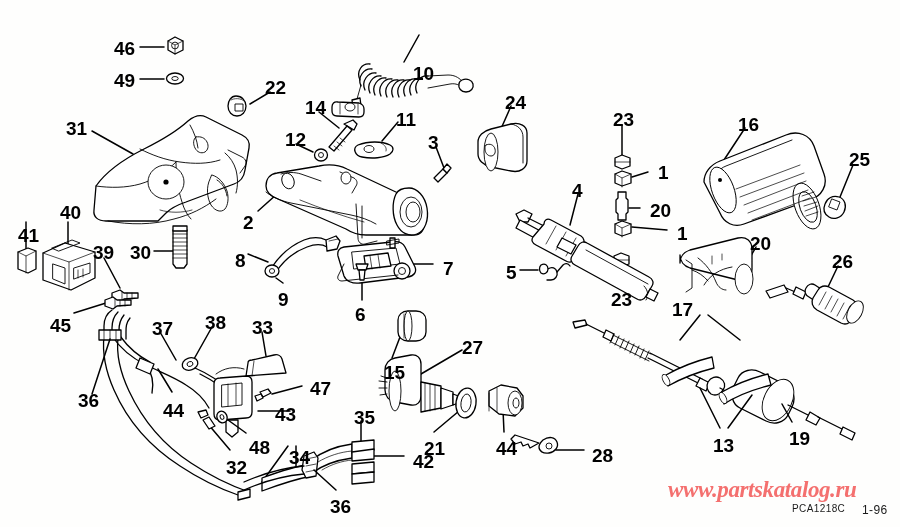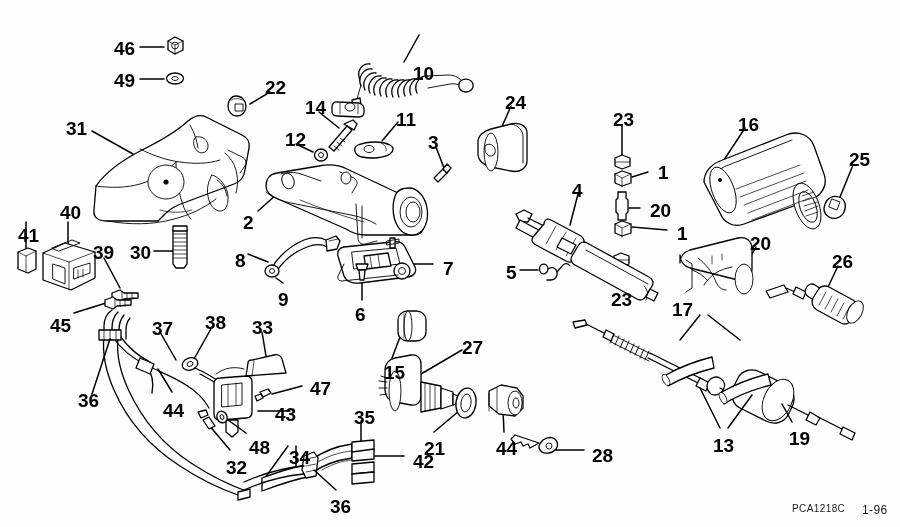--- a/index.html
+++ b/index.html
@@ -529,20 +529,21 @@
       <path class="f" d="M722 392 c14 -8 30 -14 46 -18 l3 11 c-16 4 -33 10 -47 19 z"></path>
       <ellipse class="ft" cx="723" cy="398" rx="3" ry="6" transform="rotate(-28 723 398)"></ellipse>
     </g>
 
     <g>
       <line class="lead" x1="792" y1="422" x2="782" y2="404"></line>
     </g>
 
   </svg>
 
+  <div id="watermark">www.partskatalog.ru</div>
   <div id="partno">PCA1218C</div>
   <div id="revdate">1-96</div>
 
   <div id="callout-layer">
       <div class="callout" style="left: 114px; top: 39px;">46</div>
       <div class="callout" style="left: 114px; top: 71px;">49</div>
       <div class="callout" style="left: 265px; top: 78px;">22</div>
       <div class="callout" style="left: 413px; top: 20px; margin-top: 44px;">10</div>
       <div class="callout" style="left: 505px; top: 93px;">24</div>
       <div class="callout" style="left: 613px; top: 110px;">23</div>

